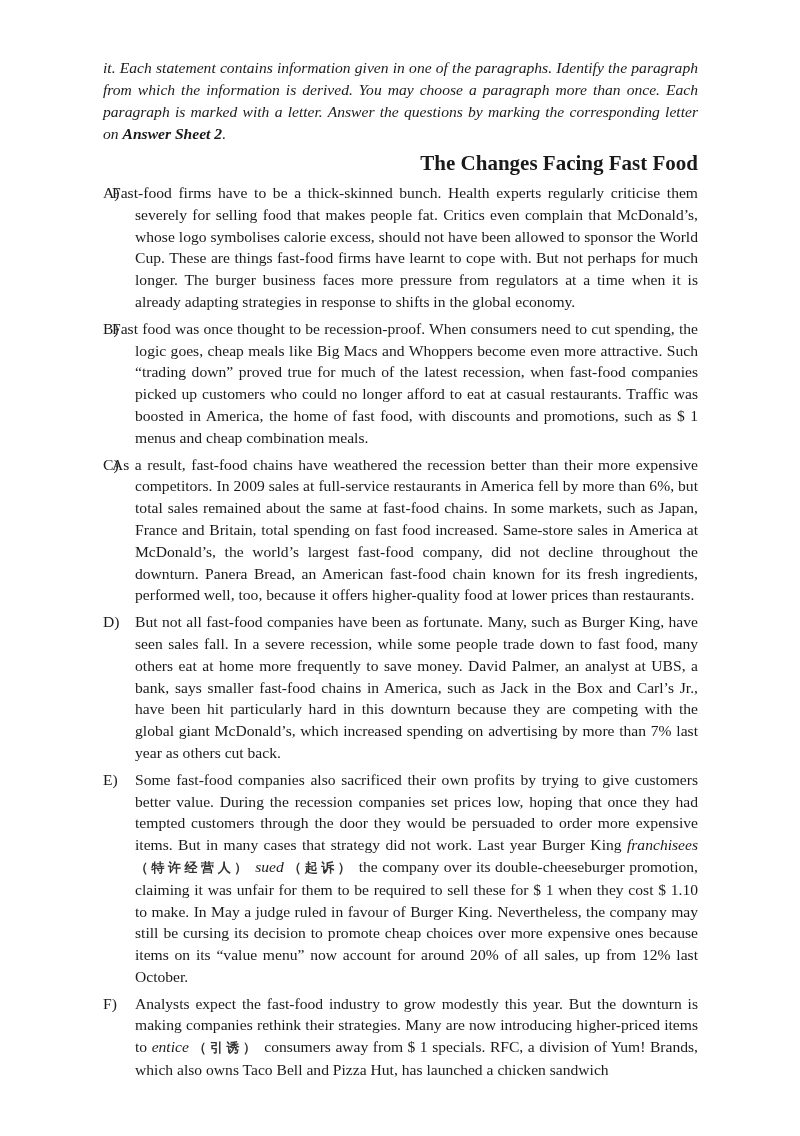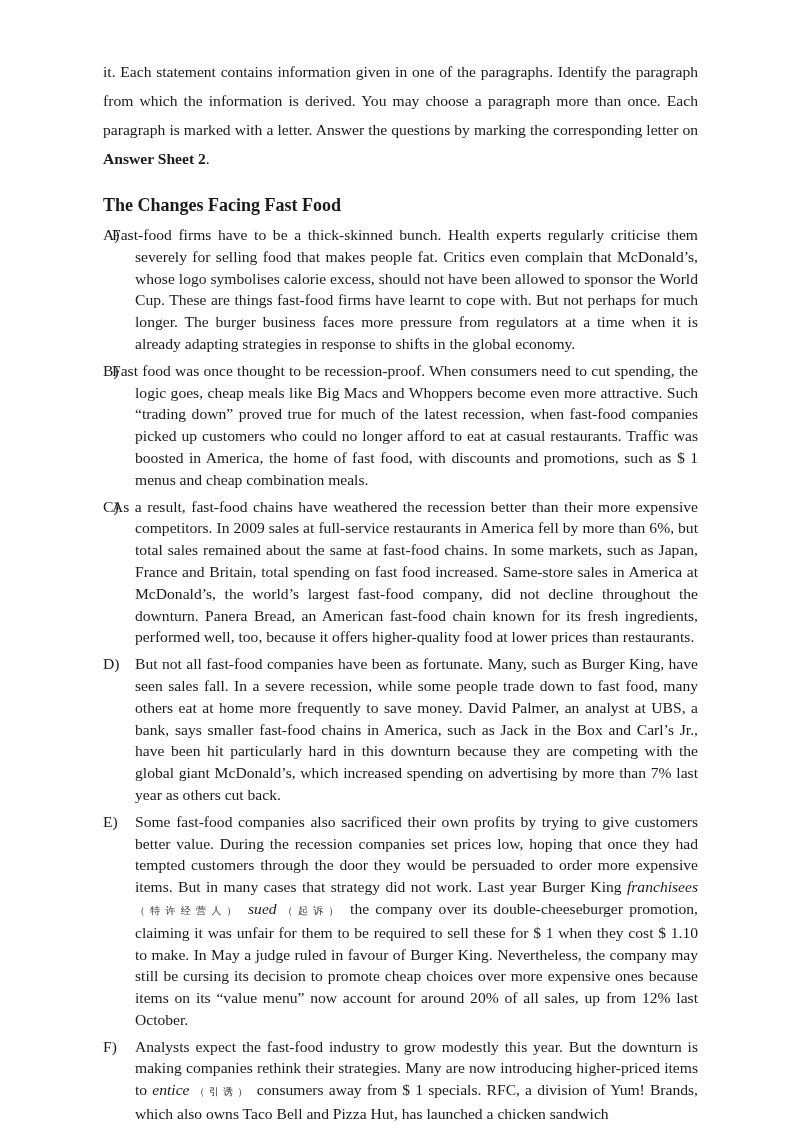--- a/index.html
+++ b/index.html
@@ -15,56 +15,58 @@
       font-family: "Liberation Serif", "DejaVu Serif", serif;
       color: #1a1a1a;
     }
     .page {
       position: absolute;
       left: 103px;
       top: 57px;
       width: 595px;
     }
     .intro {
+      font-style: italic;
       font-size: 15.6px;
-      line-height: 29px;
+      line-height: 22px;
       text-align: justify;
       margin: 0;
     }
     .intro b {
       font-weight: bold;
     }
     .title {
-      text-align: left;
+      text-align: right;
       font-weight: bold;
-      font-size: 18px;
+      font-size: 21px;
       line-height: 22px;
-      margin: 21px 0 8px 0;
+      margin: 7px 0 8px 0;
     }
     .para {
       position: relative;
       font-size: 15.6px;
       line-height: 21.8px;
       text-align: justify;
       padding-left: 32px;
       margin: 0 0 5px 0;
     }
     .para .label {
       position: absolute;
       left: 0;
       top: 0;
     }
     .para .body {
       display: block;
     }
     .cjk {
       font-family: "DejaVu Sans", sans-serif;
-      font-size: 10px;
+      font-size: 13px;
       letter-spacing: 3px;
       color: #333;
+      font-weight: bold;
     }
     i { }
   </style>
 </head>
 <body>
 
 <div class="page">
 
   <p class="intro"><span>it. Each statement contains information given in one of the paragraphs. Identify the paragraph from which the information is derived. You may choose a paragraph more than once. Each paragraph is marked with a letter. Answer the questions by marking the corresponding letter on </span><b>Answer Sheet 2</b><span>.</span></p>
 

